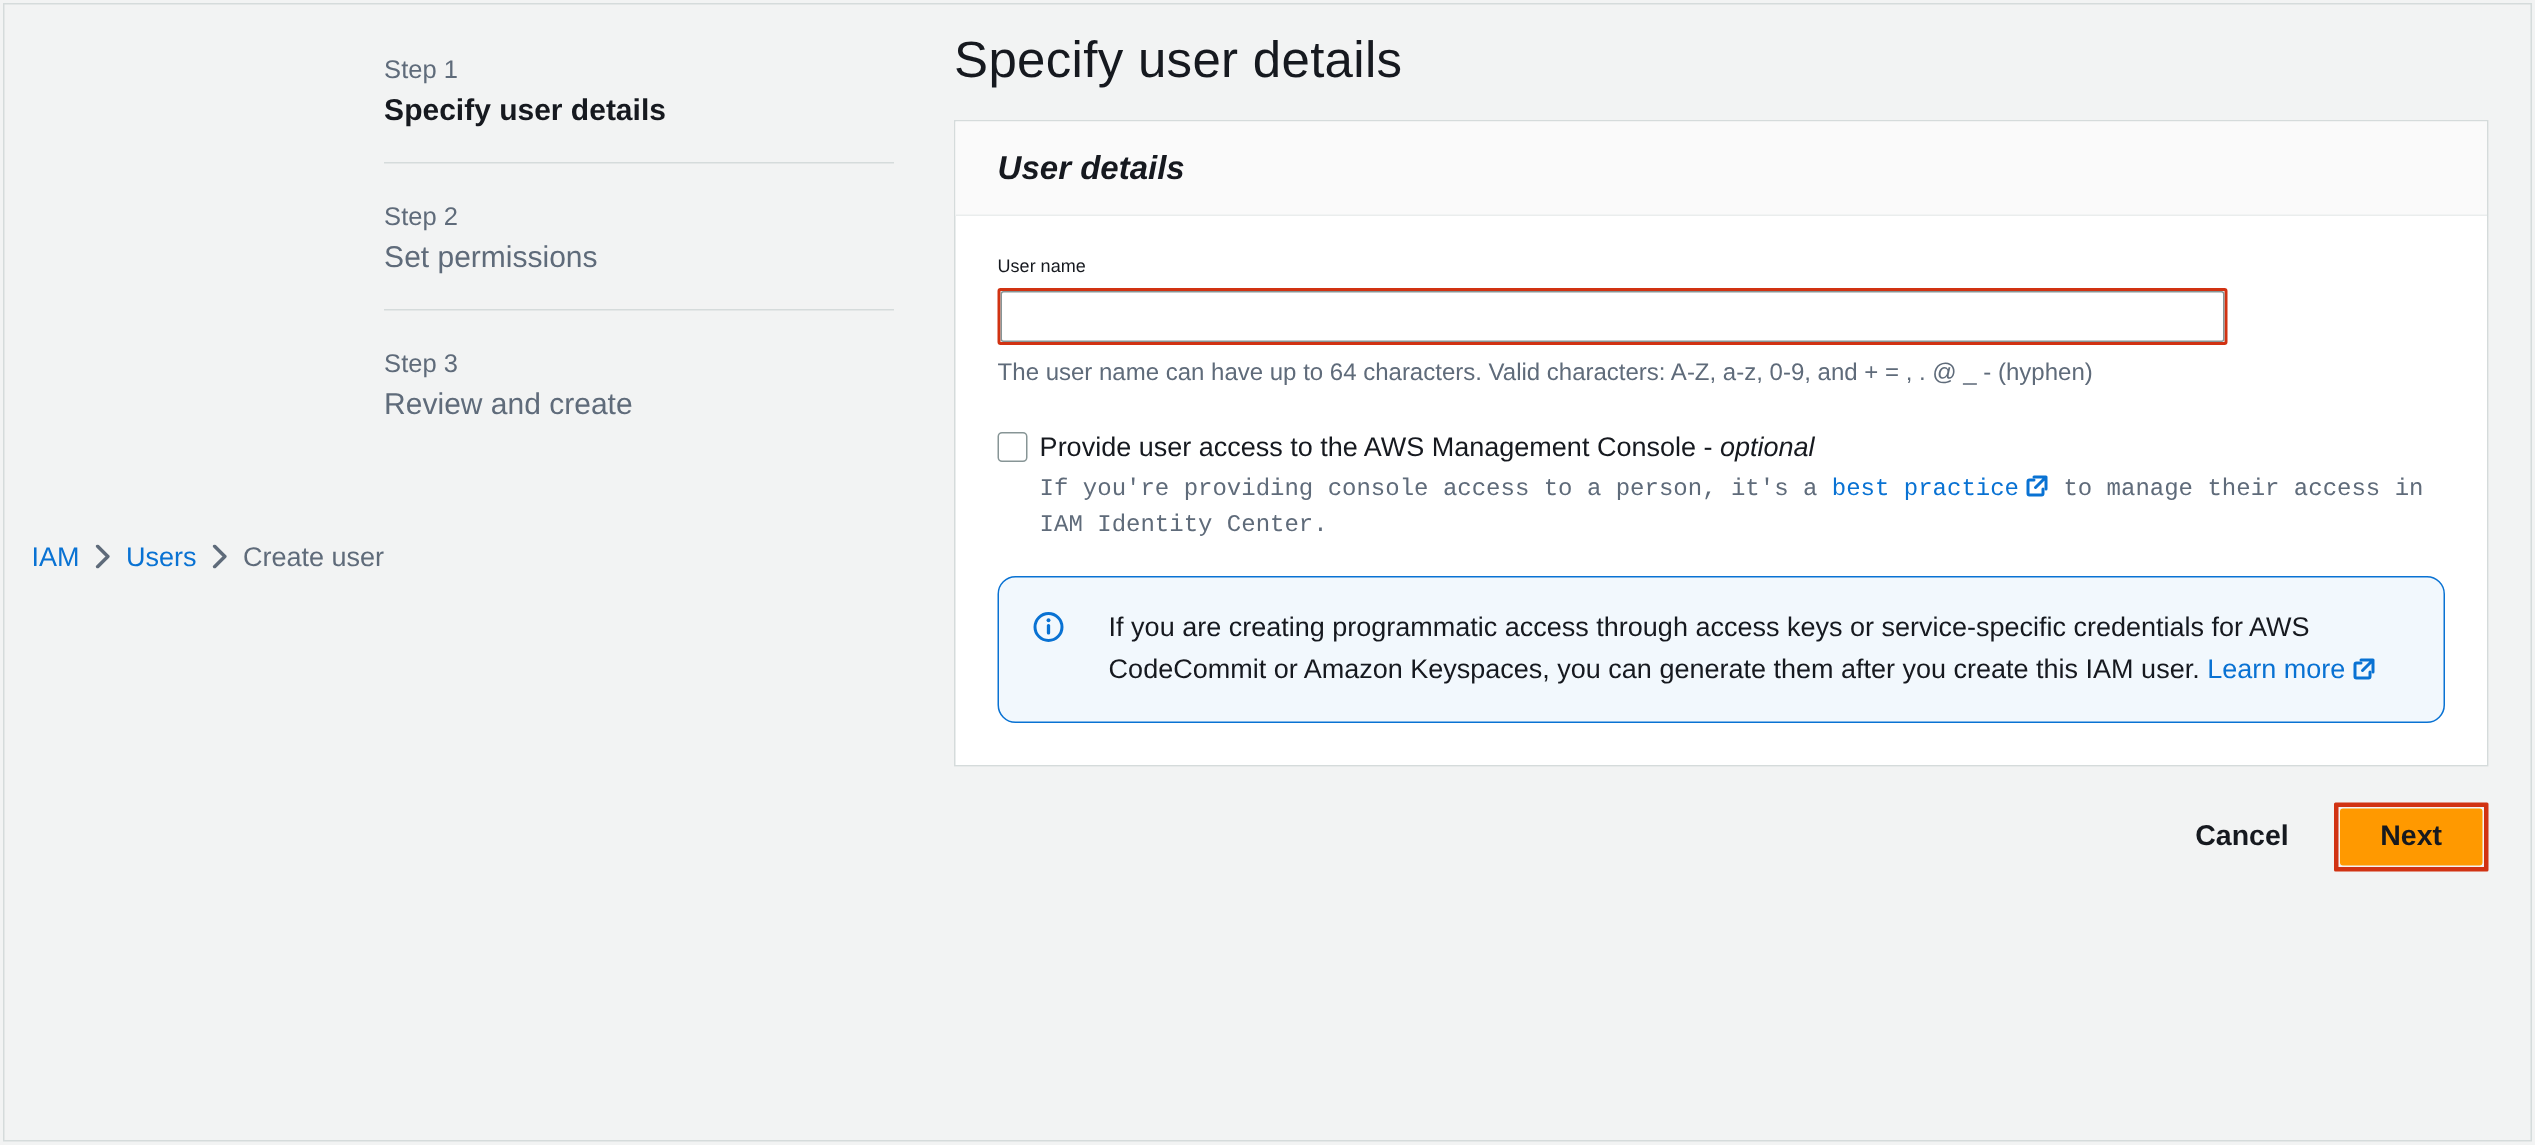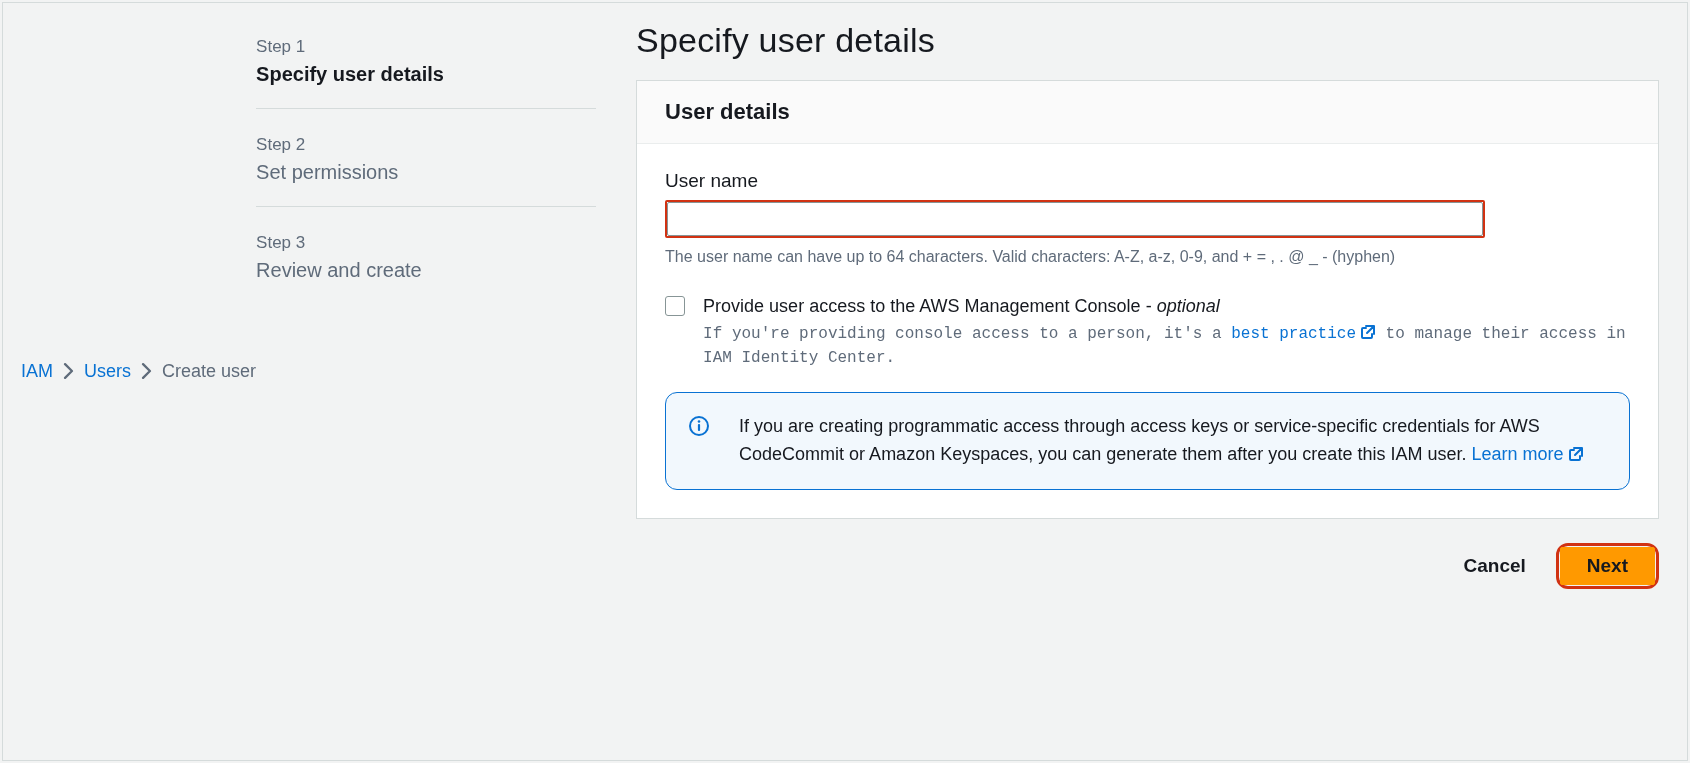--- a/index.html
+++ b/index.html
@@ -64,42 +64,42 @@
     background: #ffffff;
     border: 1px solid #d5dbdb;
     border-radius: 0;
     margin-bottom: 24px;
   }
   .panel-header {
     padding: 18px 28px;
     background: #fafafa;
     border-bottom: 1px solid #eaeded;
   }
-  .panel-header h2 { font-size: 22px; font-weight: 700; }
+  .panel-header h2 { font-size: 22px; font-weight: 700; font-style: italic; }
   .panel-body { padding: 26px 28px 28px 28px; }
 
-  .field-label { font-size: 19px; margin-bottom: 8px; display:block; }
+  .field-label { font-size: 12px; margin-bottom: 8px; display:block; }
   .field-input-wrap {
     border: 2.5px solid #d13212;
     border-radius: 2px;
     width: 820px;
     max-width: 100%;
     margin-bottom: 10px;
   }
   .field-input {
     width: 100%;
     border: 1px solid #879596;
     border-radius: 2px;
     font-size: 16px;
     padding: 6px 8px;
     height: 34px;
   }
   .hint { color: #5f6b7a; font-size: 16px; margin-bottom: 28px; }
 
-  .check-row { display:flex; gap: 18px; align-items:flex-start; margin-bottom: 22px; }
+  .check-row { display:flex; gap: 8px; align-items:flex-start; margin-bottom: 22px; }
   .checkbox {
     width: 20px; height: 20px;
     border: 1.5px solid #879596;
     border-radius: 3px;
     flex-shrink: 0;
     margin-top: 2px;
     cursor: pointer;
     background:#fff;
   }
   .check-texts { font-size: 18px; line-height: 1.35; }
@@ -134,21 +134,21 @@
     background: transparent;
     border: none;
     font-size: 19px;
     font-weight: 700;
     color: #16191f;
     cursor: pointer;
     padding: 8px 12px;
   }
   .btn-next-wrap {
     border: 3px solid #d13212;
-    border-radius: 12px;
+    border-radius: 1px;
     padding: 1px;
   }
   .btn-next {
     background: #ff9900;
     border: 1px solid #ff9900;
     color: #16191f;
     font-size: 19px;
     font-weight: 700;
     padding: 7px 26px;
     border-radius: 2px;

